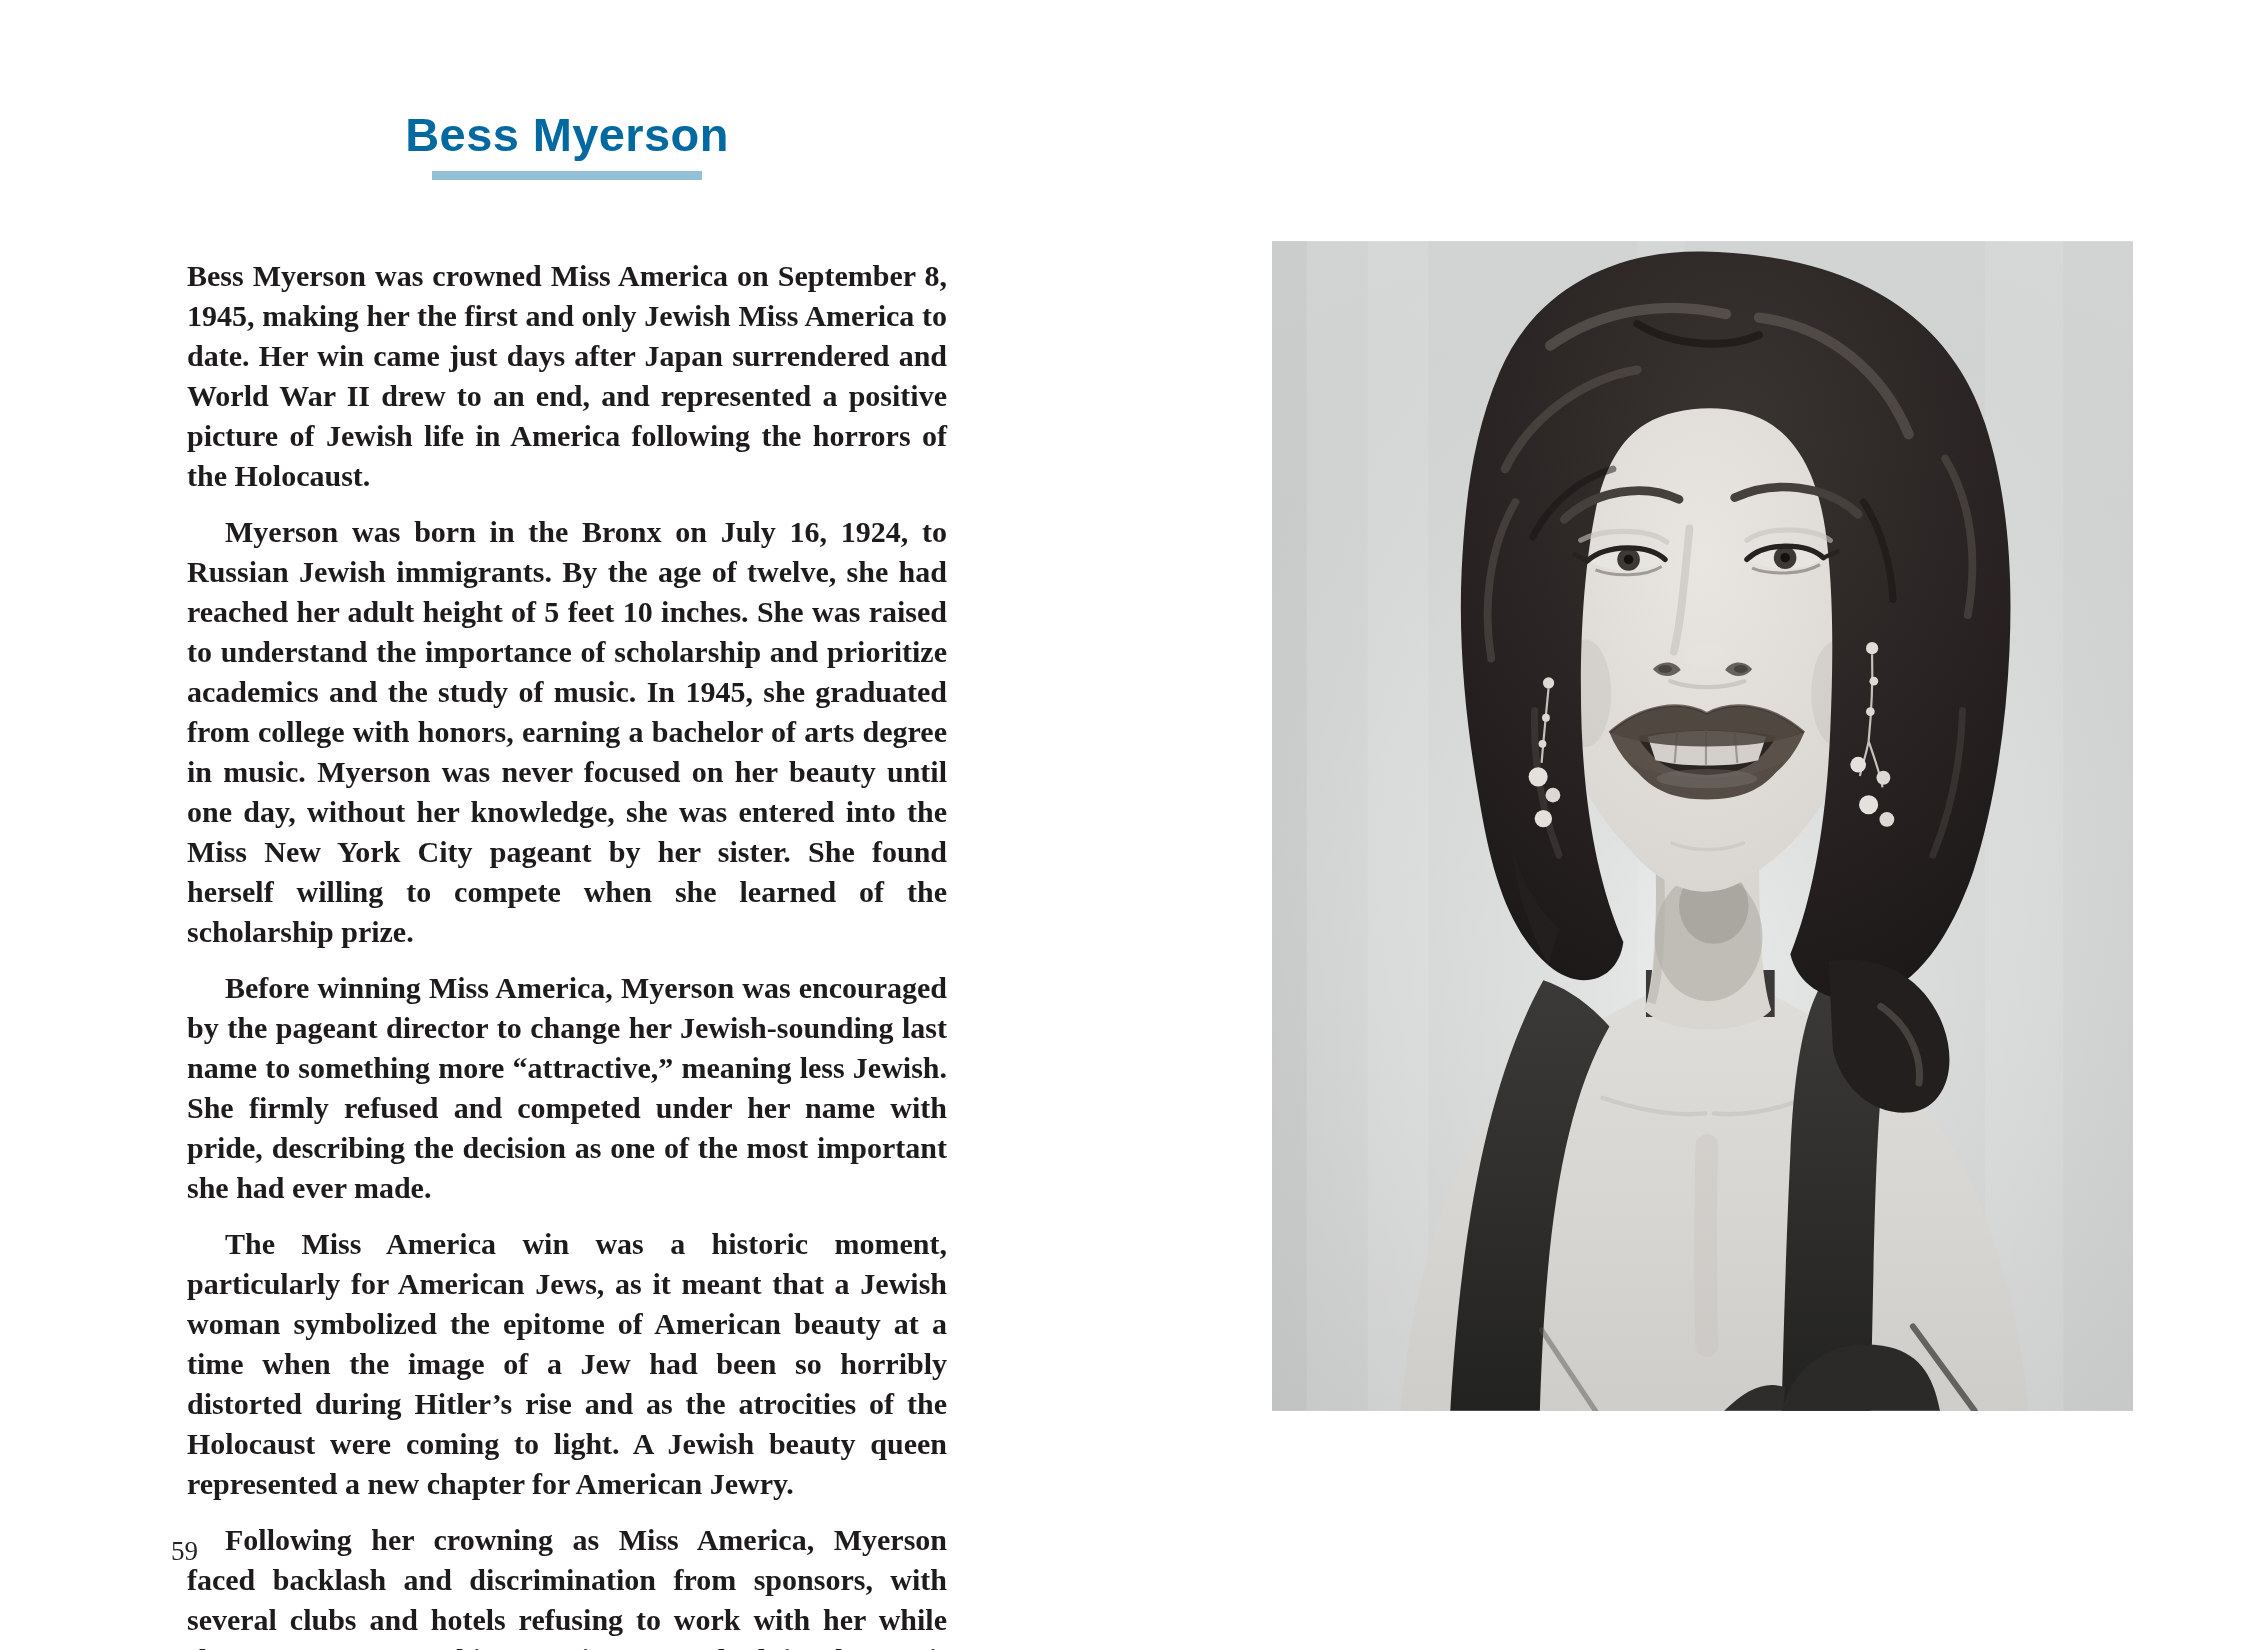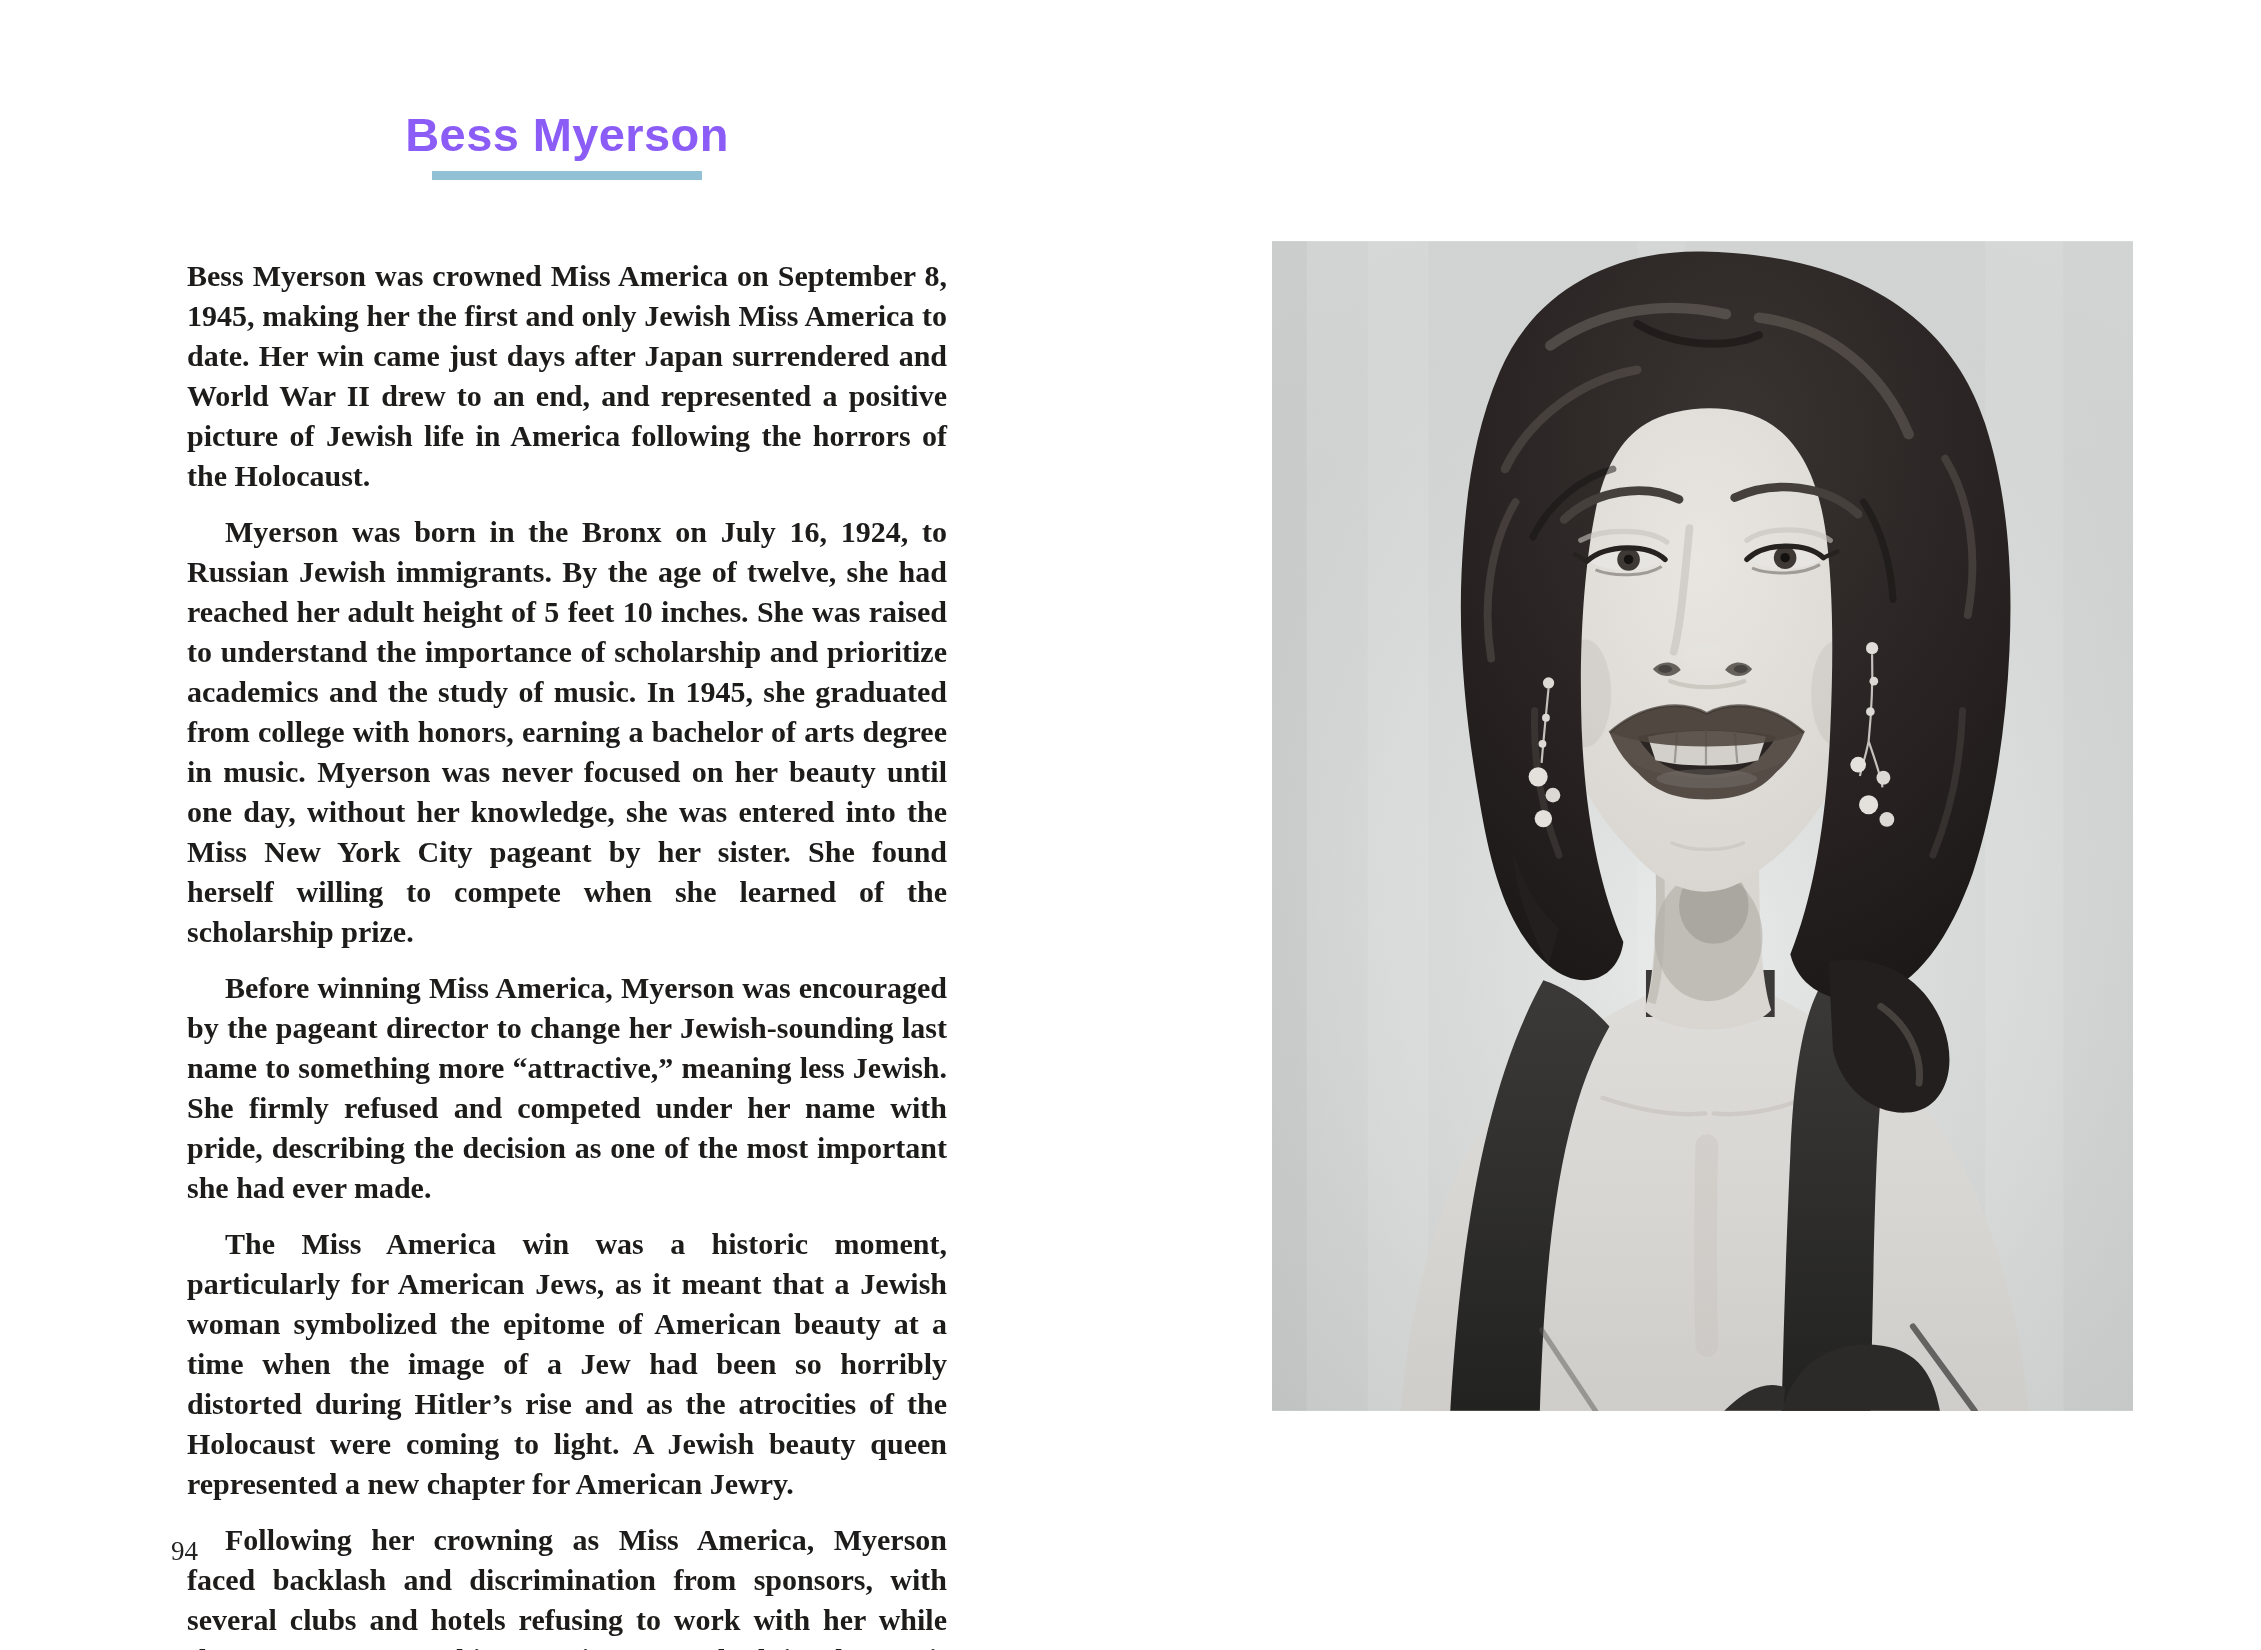--- a/index.html
+++ b/index.html
@@ -16,21 +16,21 @@
     left:171px;top:111px;width:792px;
     text-align:center;
   }
   .chapter-title{
     margin:0;
     font-family:"Liberation Sans", sans-serif;
     font-weight:700;
     font-size:47px;
     line-height:47px;
     letter-spacing:0.4px;
-    color:#8b5cf6;
+    color:#0369a1;
   }
   .title-underline{
     width:270px;height:8.7px;
     margin:13px auto 0 auto;
     background:#92c0d4;
   }
   .body-text{
     position:absolute;
     left:171px;top:240px;width:792px;
     font-size:30px;
@@ -67,21 +67,21 @@
   <div class="body-text">
 
   <p class="para">Bess Myerson was crowned Miss America on September 8, 1945, making her the first and only Jewish Miss America to date. Her win came just days after Japan surrendered and World War II drew to an end, and represented a positive picture of Jewish life in America following the horrors of the Holocaust.</p>
       <p class="para indent">Myerson was born in the Bronx on July 16, 1924, to Russian Jewish immigrants. By the age of twelve, she had reached her adult height of 5 feet 10 inches. She was raised to understand the importance of scholarship and prioritize academics and the study of music. In 1945, she graduated from college with honors, earning a bachelor of arts degree in music. Myerson was never focused on her beauty until one day, without her knowledge, she was entered into the Miss New York City pageant by her sister. She found herself willing to compete when she learned of the scholarship prize.</p>
       <p class="para indent">Before winning Miss America, Myerson was encouraged by the pageant director to change her Jewish-sounding last name to something more “attractive,” meaning less Jewish. She firmly refused and competed under her name with pride, describing the decision as one of the most important she had ever made.</p>
       <p class="para indent">The Miss America win was a historic moment, particularly for American Jews, as it meant that a Jewish woman symbolized the epitome of American beauty at a time when the image of a Jew had been so horribly distorted during Hitler’s rise and as the atrocities of the Holocaust were coming to light. A Jewish beauty queen represented a new chapter for American Jewry.</p>
       <p class="para indent">Following her crowning as Miss America, Myerson faced backlash and discrimination from sponsors, with several clubs and hotels refusing to work with her while she was on tour. This experience resulted in the Anti-Defamation League partnering with her to speak on bigotry and intolerance across the United States.</p>
       <p class="para indent">Myerson passed away in 2021; she was ninety years old.</p>
     </div>
 
-  <div class="page-number">94</div>
+  <div class="page-number">59</div>
 
   <div class="photo-frame">
     <svg viewBox="0 0 990 1345" role="img" xmlns="http://www.w3.org/2000/svg" aria-label="Black-and-white studio portrait of Bess Myerson with dark curled 1940s hair, winged eyeliner, dark lipstick, pearl drop earrings and a dark halter-neck gown">
       <defs>
         <linearGradient id="bgGrad" x1="0" y1="0" x2="0" y2="1">
           <stop offset="0" stop-color="#d2d4d3"></stop>
           <stop offset="0.5" stop-color="#cdd0cf"></stop>
           <stop offset="1" stop-color="#c4c7c6"></stop>
         </linearGradient>
         <radialGradient id="bgGlow" cx="0.5" cy="0.62" r="0.75">

